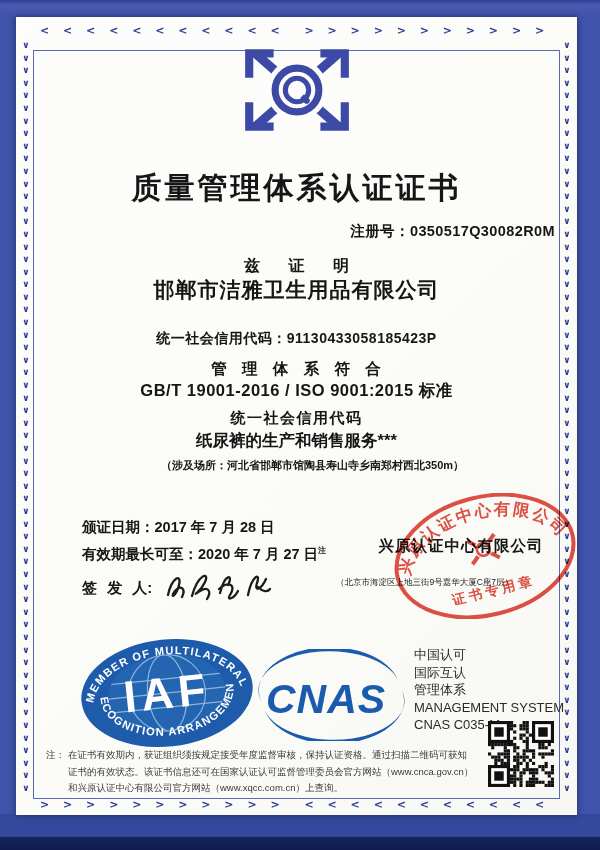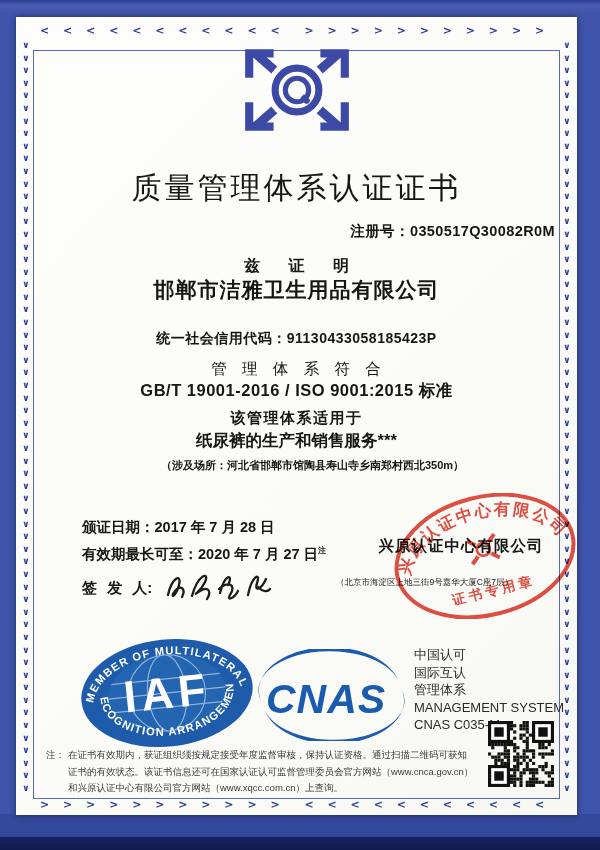--- a/index.html
+++ b/index.html
@@ -29,27 +29,27 @@
   .chv-side{top:22px;bottom:22px;width:14px;font-size:9px;line-height:12.6px;
        text-align:center;word-spacing:0;}
   .chv-left{left:3px;}
   .chv-right{right:3px;}
   .innerline{position:absolute;left:17px;right:17px;top:33px;bottom:16px;
        border:1px solid #5a69b6;pointer-events:none;}
   
   .abs{position:absolute;}
   .ctr{left:0;right:0;text-align:center;}
   .emblem{top:24px;}
-  .title{top:151px;font-size:30px;font-weight:400;letter-spacing:3px;}
+  .title{top:151px;font-size:30px;font-weight:700;letter-spacing:3px;}
   .reg{right:22px;top:205px;font-size:14.5px;font-weight:600;letter-spacing:.4px;}
   .attest{top:239px;font-size:16px;font-weight:700;word-spacing:24px;}
   .company{top:259px;font-size:21px;font-weight:700;letter-spacing:1px;}
   .addr{top:290px;font-size:14px;font-weight:600;}
   .code{top:313px;font-size:14px;font-weight:600;letter-spacing:.5px;}
-  .conform{top:342px;font-size:15.5px;font-weight:400;word-spacing:9px;letter-spacing:1px;}
+  .conform{top:342px;font-size:15.5px;font-weight:700;word-spacing:9px;letter-spacing:1px;}
   .standard{top:363px;font-size:16.5px;font-weight:700;letter-spacing:.5px;}
   .scopeh{top:392px;font-size:15px;font-weight:600;letter-spacing:1.5px;}
   .scope{top:413px;font-size:16.5px;font-weight:700;}
   .site{top:441px;font-size:11px;font-weight:700;padding-left:32px;}
   .dates{left:66px;top:499px;font-size:14.5px;font-weight:700;line-height:23px;}
   .dates sup{font-size:8px;}
   .signer{left:66px;top:548px;display:flex;align-items:flex-start;}
   .signer-label{font-size:15px;font-weight:700;word-spacing:6px;padding-top:14px;}
   .sig{margin-left:10px;}
   .certifier{left:330px;width:230px;top:519px;text-align:center;
@@ -101,21 +101,21 @@
 
     <div class="abs ctr title">质量管理体系认证证书</div>
     <div class="abs reg"><span>注册号：</span><span>0350517Q30082R0M</span></div>
 
     <div class="abs ctr attest">兹 证 明</div>
     <div class="abs ctr company">邯郸市洁雅卫生用品有限公司</div>
     <div class="abs ctr code">统一社会信用代码：91130433058185423P</div>
 
     <div class="abs ctr conform">管 理 体 系 符 合</div>
     <div class="abs ctr standard">GB/T 19001-2016 / ISO 9001:2015 标准</div>
-    <div class="abs ctr scopeh">该管理体系适用于</div>
+    <div class="abs ctr scopeh">统一社会信用代码</div>
     <div class="abs ctr scope">纸尿裤的生产和销售服务***</div>
     <div class="abs ctr site">（涉及场所：河北省邯郸市馆陶县寿山寺乡南郑村西北350m）</div>
 
     <div class="abs dates">
       <div>颁证日期：2017 年 7 月 28 日</div>
       <div><span>有效期最长可至：2020 年 7 月 27 日</span><sup>注</sup></div>
     </div>
     <div class="abs signer">
       <div class="signer-label">签 发 人:</div>
       <svg class="sig" width="112" height="46" viewBox="0 0 112 46">

